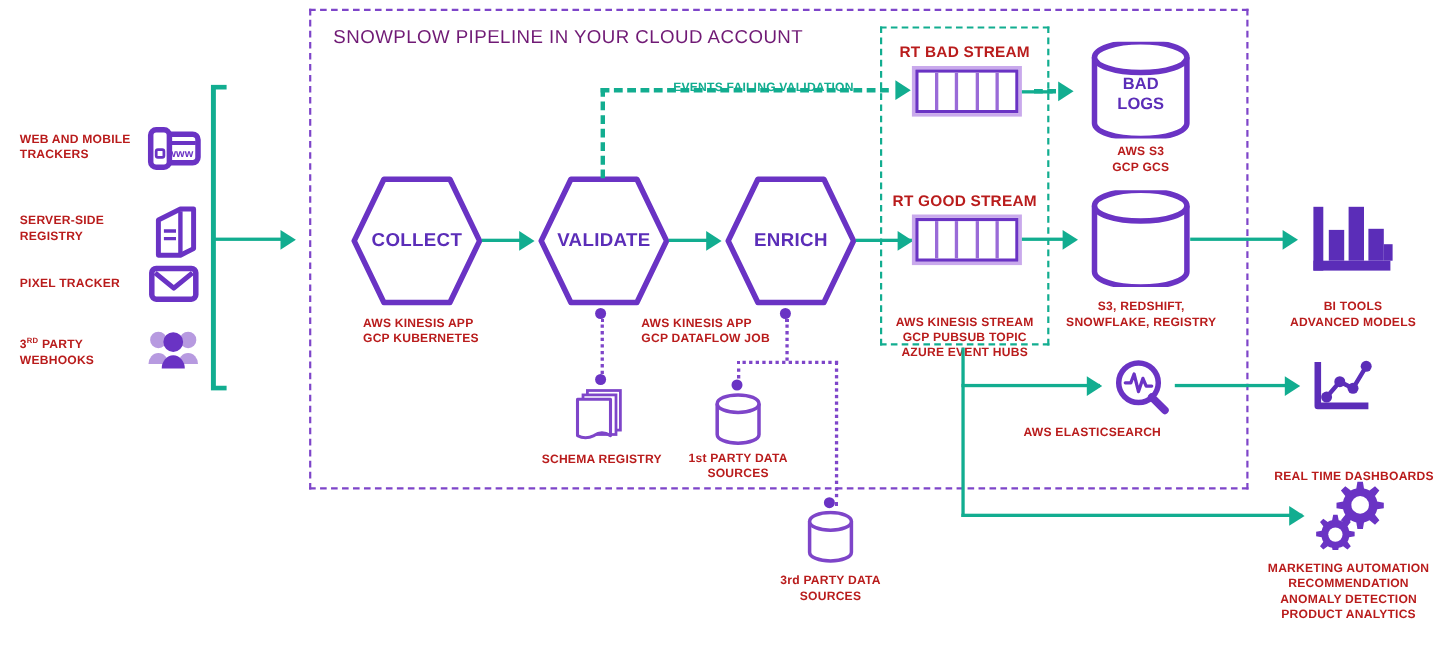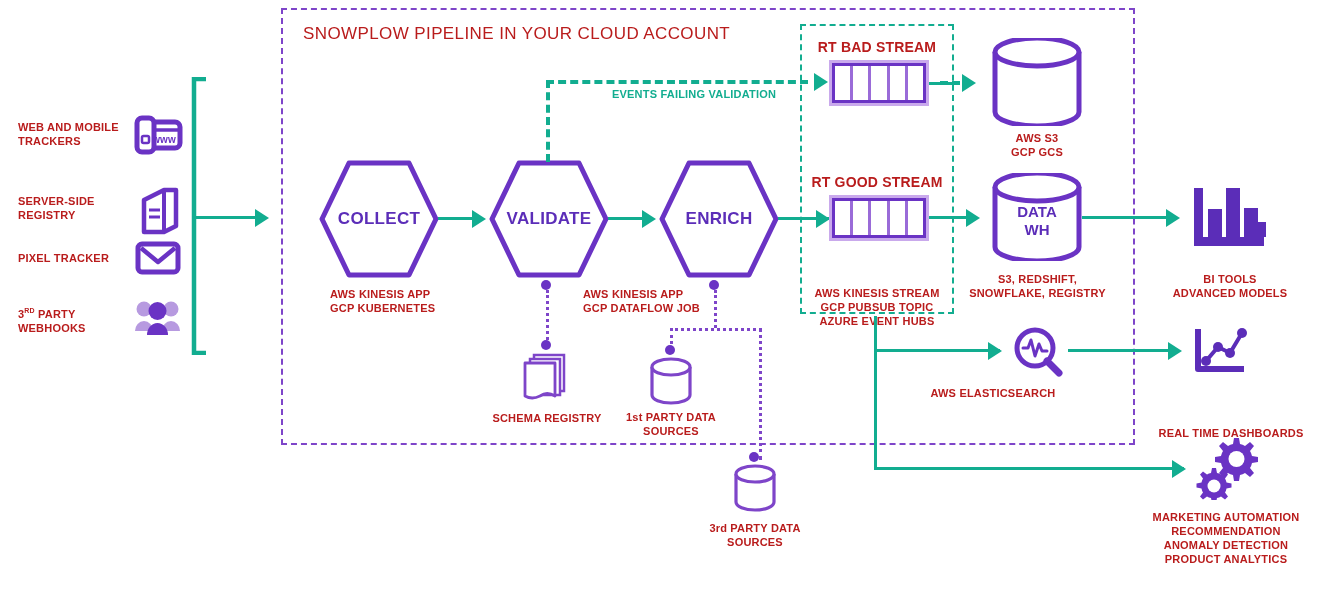--- a/index.html
+++ b/index.html
@@ -15,21 +15,21 @@
   }
   .lbl.c{text-align:center;}
   .lbl.l{text-align:left;}
 
   
   #pipeline-container{
     left:281px;top:8px;width:854px;height:437px;
     border:2px dashed #7E45C9;box-sizing:border-box;background:transparent;
   }
   #pipeline-title{
-    left:303px;top:24px;color:#b91c1c;font-size:17px;letter-spacing:.4px;
+    left:303px;top:24px;color:#701a75;font-size:17px;letter-spacing:.4px;
     font-weight:400;white-space:nowrap;
   }
 
   
   #rt-container{
     left:800px;top:24px;width:154px;height:290px;
     border:2px dashed #12AD90;box-sizing:border-box;
   }
 
   
@@ -159,21 +159,21 @@
   </svg>
   <div class="t">ENRICH</div>
 </div>
 
 <div class="ln lnh" style="left:778px;top:217px;width:52px;"></div>
 <div class="arrow" style="left:816px;top:210px;"></div>
 
 <div class="dashv" style="left:546px;top:80px;height:82px;"></div>
 <div class="dashh" style="left:546px;top:80px;width:262px;"></div>
 <div class="arrow" style="left:814px;top:73px;"></div>
-<div class="abs" style="left:583px;top:88px;color:#12AD90;font-size:11px;font-weight:bold;letter-spacing:.2px;white-space:nowrap;padding-left:29px;">EVENTS FAILING VALIDATION</div>
+<div class="abs" style="left:583px;top:74px;color:#12AD90;font-size:11px;font-weight:bold;letter-spacing:.2px;white-space:nowrap;padding-left:29px;">EVENTS FAILING VALIDATION</div>
 
 <div class="abs" id="rt-container"></div>
 
 <div class="lbl c" style="left:800px;top:40px;width:154px;font-size:14px;">RT BAD STREAM</div>
 <div class="stream" style="left:832px;top:63px;">
   <i></i>
     <i></i>
     <i></i>
     <i></i>
     <i></i>
@@ -195,31 +195,31 @@
 
 <div class="lbl c" style="left:798px;top:286px;width:158px;">AWS KINESIS STREAM
 GCP PUBSUB TOPIC
 AZURE EVENT HUBS</div>
 
 <div class="cyl" style="left:990px;top:38px;width:94px;height:88px;">
   <svg width="94" height="88" viewBox="0 0 94 88">
     <path d="M5 14 v60 a42 14 0 0 0 84 0 v-60" fill="#ffffff" stroke="#6A33C4" stroke-width="5"></path>
     <ellipse cx="47" cy="14" rx="42" ry="14" fill="#ffffff" stroke="#6A33C4" stroke-width="5"></ellipse>
   </svg>
+  <div class="txt" style="top:30px;font-size:15px;line-height:18px;">BAD
+LOGS</div>
 </div>
 <div class="lbl c" style="left:972px;top:131px;width:130px;">AWS S3
 GCP GCS</div>
 
 <div class="cyl" style="left:990px;top:173px;width:94px;height:88px;">
   <svg width="94" height="88" viewBox="0 0 94 88">
     <path d="M5 14 v60 a42 14 0 0 0 84 0 v-60" fill="#ffffff" stroke="#6A33C4" stroke-width="5"></path>
     <ellipse cx="47" cy="14" rx="42" ry="14" fill="#ffffff" stroke="#6A33C4" stroke-width="5"></ellipse>
   </svg>
-  <div class="txt" style="top:30px;font-size:15px;line-height:18px;">DATA
-WH</div>
 </div>
 <div class="lbl c" style="left:960px;top:272px;width:155px;">S3, REDSHIFT,
 SNOWFLAKE, REGISTRY</div>
 
 <div class="ln lnh" style="left:1082px;top:216px;width:92px;"></div>
 <div class="arrow" style="left:1166px;top:209px;"></div>
 
 <div class="abs" style="left:1190px;top:182px;width:78px;height:68px;">
   <svg width="78" height="68" viewBox="0 0 78 68">
     <rect x="4" y="6" width="9" height="58" fill="#5B2DB8"></rect>

